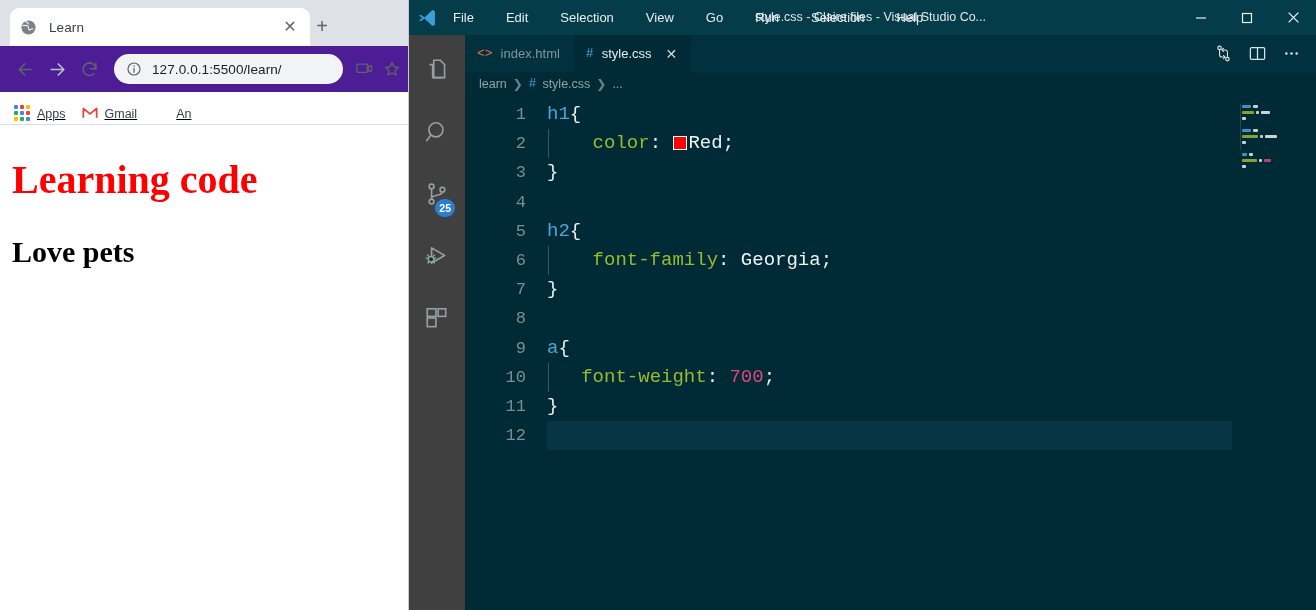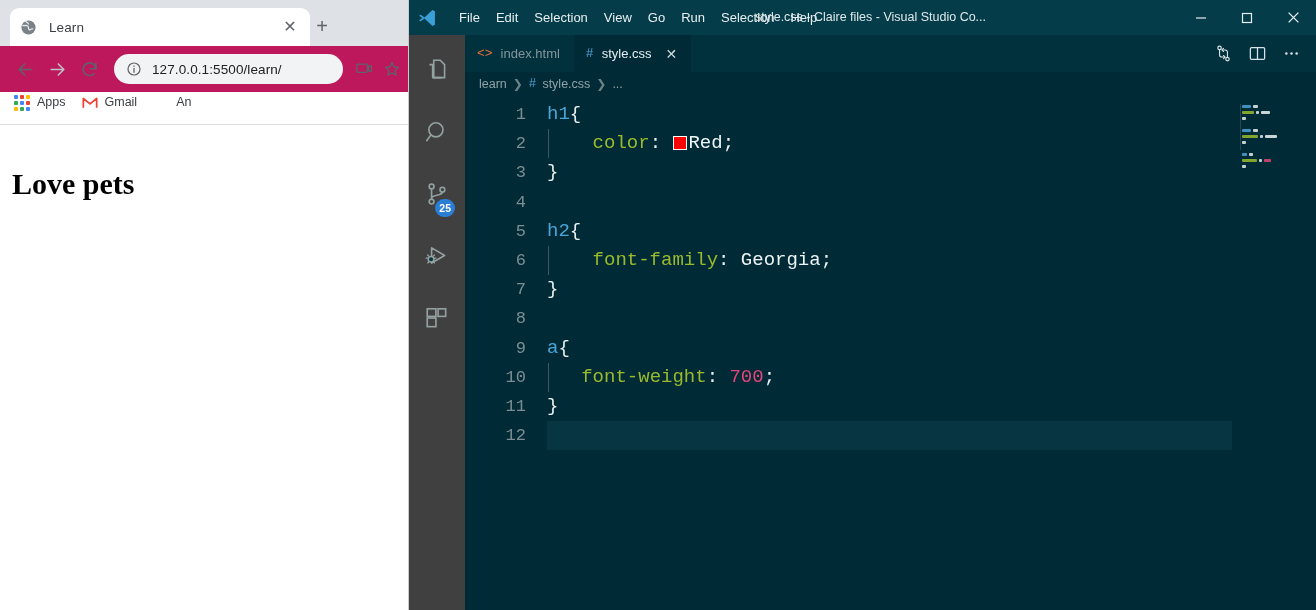--- a/index.html
+++ b/index.html
@@ -52,21 +52,21 @@
     color: #5f6368; font-size: 16px; line-height: 1;
   }
   .brw-newtab {
     position: absolute; left: 308px; top: 12px;
     width: 28px; height: 28px;
     display: flex; align-items: center; justify-content: center;
     color: #5f6368; font-size: 20px; font-weight: 300; line-height: 1;
   }
   .brw-toolbar {
     height: 46px;
-    background: #be185d;
+    background: #4c1d95;
     display: flex; align-items: center;
     padding: 0 4px 0 10px;
     gap: 2px;
   }
   .brw-navbtn {
     width: 30px; height: 30px; flex: 0 0 auto;
     display: flex; align-items: center; justify-content: center;
     color: #5f6368;
   }
   .brw-navbtn.dim { color: #bdc1c6; }
@@ -96,24 +96,25 @@
   }
   .brw-bookmarks {
     height: 33px;
     background: #ffffff;
     display: flex; align-items: center;
     padding: 0 6px;
     border-bottom: 1px solid #dadce0;
     overflow: hidden;
   }
   .bm-item {
-    display: flex; align-items: flex-start;
+    display: flex; align-items: flex-end;
     height: 26px; padding: 0 8px;
     flex: 0 0 auto;
     white-space: nowrap;
+    text-decoration: underline;
   }
   .bm-icon { width: 16px; height: 16px; margin-right: 7px; flex:0 0 auto; position: relative; }
   .bm-label { font-size: 12.5px; color: #3c4043; }
   .apps-grid { display: grid; grid-template-columns: repeat(3,4px); grid-template-rows: repeat(3,4px); gap: 2px; }
   .apps-grid i { display:block; width:4px; height:4px; border-radius:1px; }
   .li-box {
     width: 16px; height: 16px; background: #0a66c2; border-radius: 2px;
     color:#fff; font-size: 9px; font-weight: bold; line-height: 16px; text-align: center;
     font-family: "Liberation Sans", sans-serif;
   }
@@ -173,23 +174,22 @@
     display: flex; align-items: center;
     position: relative;
     font-size: 13px;
   }
   .vs-logo {
     width: 36px; height: 35px;
     display: flex; align-items: center; justify-content: center;
     flex: 0 0 auto;
   }
   .vs-menu {
-    display: flex; align-items: center; gap: 0px;
+    display: flex; align-items: center; gap: 16px;
     flex: 0 0 auto;
-    margin-left: 6px;
   }
   .vs-menu-item {
     padding: 3px 8px;
     color: #e8eef0;
     font-size: 13px;
     white-space: nowrap;
   }
   .vs-title {
     position: absolute; left: 16px; right: 0; top: 0;
     height: 35px; line-height: 35px;
@@ -434,20 +434,21 @@
         </span>
         <span class="bm-label">Gmail</span>
       </div>
       <div class="bm-item">
         <span class="bm-icon"><span class="diamond"></span></span>
         <span class="bm-label">An</span>
       </div>
     </div>
 
     <div class="brw-page">
+      <h1 class="page-h1">Learning code</h1>
       <h2 class="page-h2">Love pets</h2>
     </div>
 
     <div class="brw-edge"></div>
   </div>
 
   <div id="vscode">
 
     <div class="vs-titlebar">
       <div class="vs-logo">

